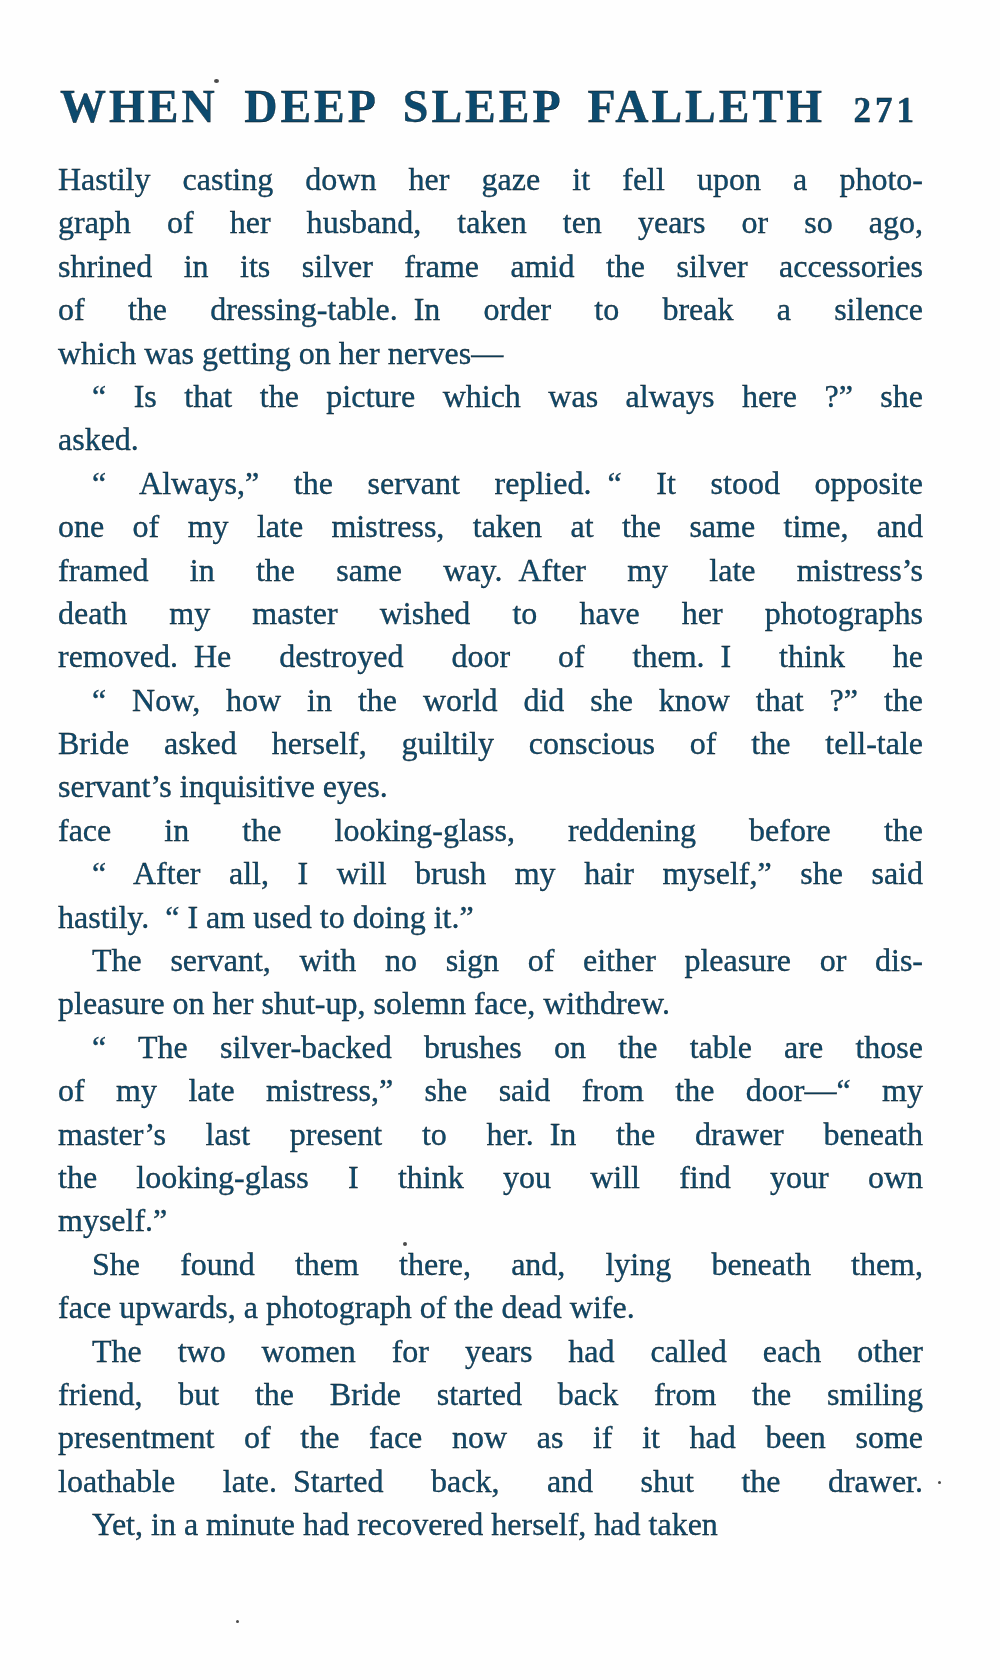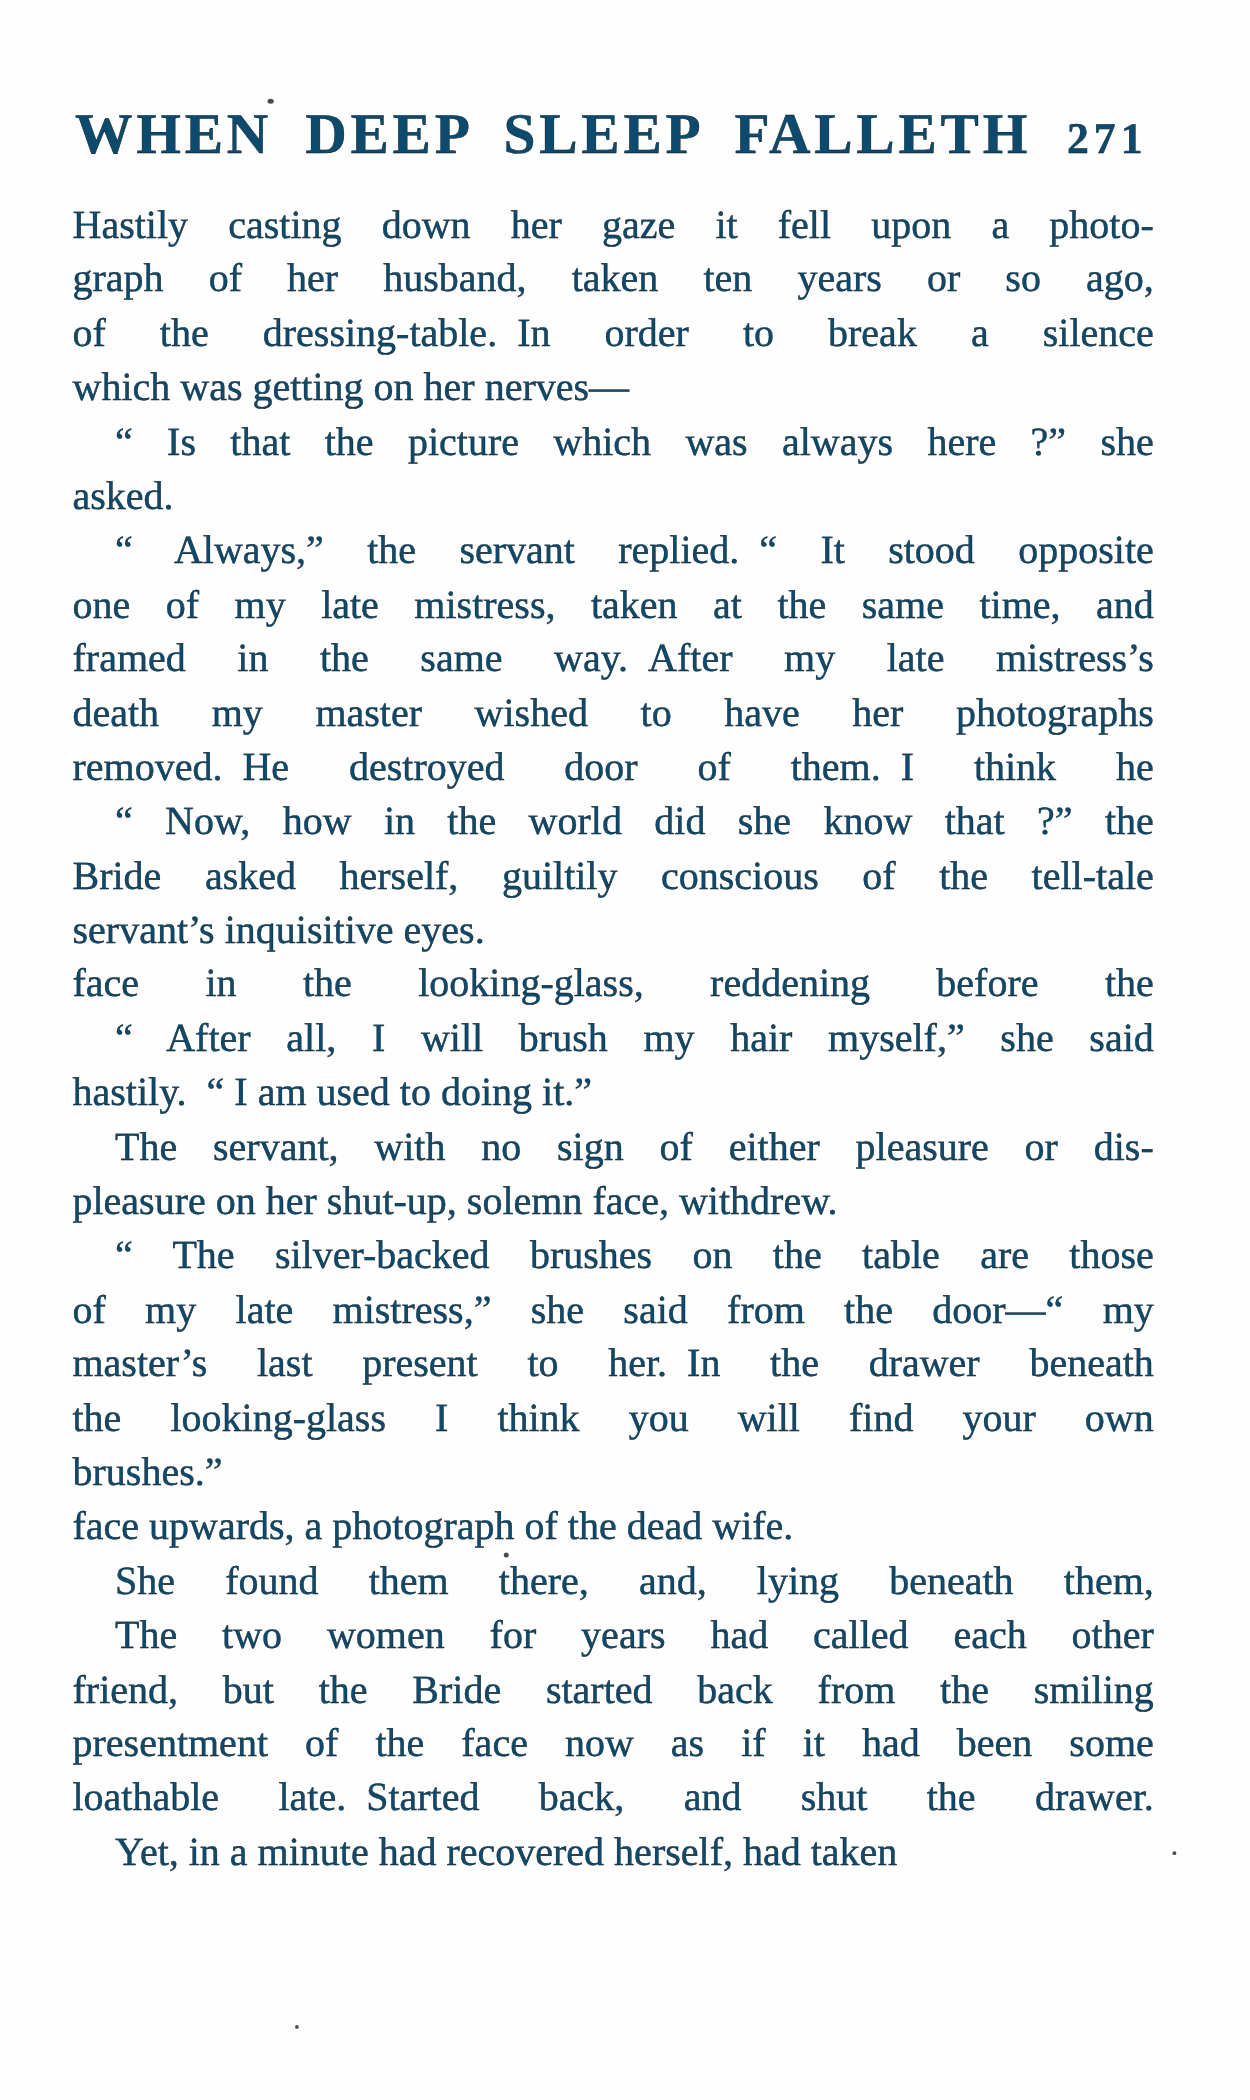--- a/index.html
+++ b/index.html
@@ -84,20 +84,21 @@
   <div class="running-header">
     <span class="running-title">WHEN DEEP SLEEP FALLETH</span>
     <span class="running-pagenum">271</span>
   </div>
 
   <div class="text-block">
 
     <div class="para">
       <div class="tline">Hastily casting down her gaze it fell upon a photo-</div>
       <div class="tline">graph of her husband, taken ten years or so ago,</div>
+      <div class="tline">shrined in its silver frame amid the silver accessories</div>
       <div class="tline">of the dressing-table. In order to break a silence</div>
       <div class="tline last">which was getting on her nerves—</div>
     </div>
 
     <div class="para">
       <div class="tline ind">“ Is that the picture which was always here ?” she</div>
       <div class="tline last">asked.</div>
     </div>
 
     <div class="para">
@@ -123,26 +124,26 @@
     <div class="para">
       <div class="tline ind">The servant, with no sign of either pleasure or dis-</div>
       <div class="tline last">pleasure on her shut-up, solemn face, withdrew.</div>
     </div>
 
     <div class="para">
       <div class="tline ind">“ The silver-backed brushes on the table are those</div>
       <div class="tline">of my late mistress,” she said from the door—“ my</div>
       <div class="tline">master’s last present to her. In the drawer beneath</div>
       <div class="tline">the looking-glass I think you will find your own</div>
-      <div class="tline last">brushes.”</div>
+      <div class="tline last">myself.”</div>
     </div>
 
     <div class="para">
+      <div class="tline ind">She found them there, and, lying beneath them,</div>
       <div class="tline last">face upwards, a photograph of the dead wife.</div>
-      <div class="tline ind">She found them there, and, lying beneath them,</div>
     </div>
 
     <div class="para">
       <div class="tline ind">The two women for years had called each other</div>
       <div class="tline">friend, but the Bride started back from the smiling</div>
       <div class="tline">presentment of the face now as if it had been some</div>
       <div class="tline">loathable late. Started back, and shut the drawer.</div>
     </div>
 
     <div class="para">

